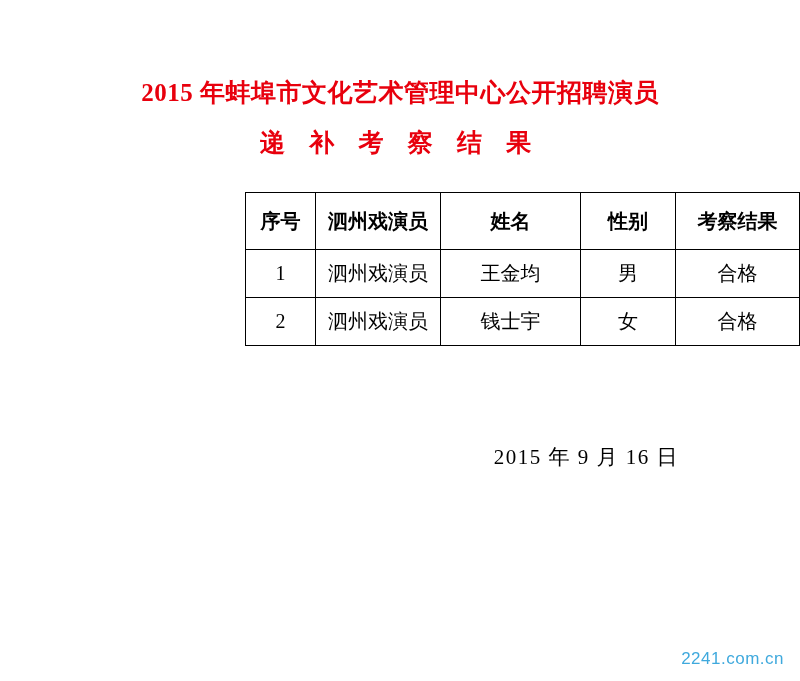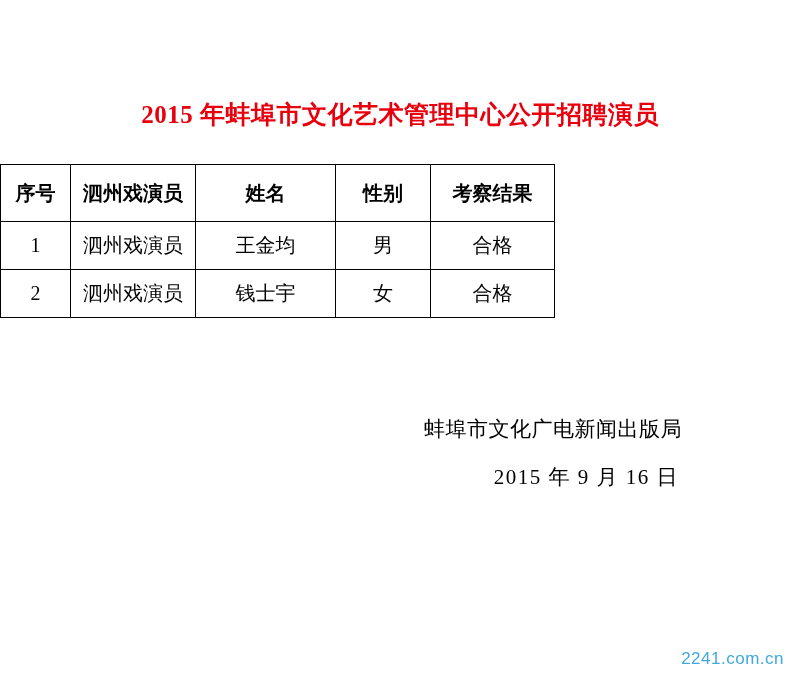--- a/index.html
+++ b/index.html
@@ -14,21 +14,21 @@
     position: relative;
     overflow: hidden;
   }
   .page {
     position: relative;
     width: 800px;
     height: 681px;
     box-sizing: border-box;
   }
   .title-block {
-    padding-top: 100px;
+    padding-top: 78px;
     text-align: center;
   }
   .title-line-1 {
     color: #e8000d;
     font-size: 25px;
     font-weight: bold;
     letter-spacing: 0.5px;
     line-height: 1.2;
     font-family: "Liberation Serif", "DejaVu Serif", serif;
   }
@@ -37,21 +37,21 @@
     font-size: 25px;
     font-weight: bold;
     letter-spacing: 9px;
     margin-top: 20px;
     line-height: 1.2;
     font-family: "Liberation Serif", "DejaVu Serif", serif;
   }
   .table-wrap {
     margin-top: 34px;
     display: flex;
-    justify-content: flex-start;
+    justify-content: flex-end;
   }
   table.result-table {
     border-collapse: collapse;
     width: 554px;
     table-layout: fixed;
   }
   table.result-table th,
   table.result-table td {
     border: 1px solid #000000;
     text-align: center;
@@ -114,20 +114,21 @@
     font-family: "Liberation Sans", sans-serif;
   }
 </style>
 </head>
 <body>
 
 <div class="page">
 
   <div class="title-block">
     <div class="title-line-1">2015 年蚌埠市文化艺术管理中心公开招聘演员</div>
+    <div class="title-line-2">递 补 考 察 结 果</div>
   </div>
 
   <div class="table-wrap">
     <table class="result-table">
       <colgroup>
         <col class="c0">
           <col class="c1">
           <col class="c2">
           <col class="c3">
           <col class="c4">
@@ -154,21 +155,20 @@
           <td>泗州戏演员</td>
           <td>钱士宇</td>
           <td>女</td>
           <td>合格</td>
         </tr>
       </tbody>
     </table>
   </div>
 
   <div class="signature">
-    <div class="sign-org">蚌埠市文化广电新闻出版局</div>
     <div class="sign-date">2015 年 9 月 16 日</div>
   </div>
 
   <div class="watermark">
     <div class="wm-sub">2241.com.cn</div>
   </div>
 
 </div>
 
 </body></html>

